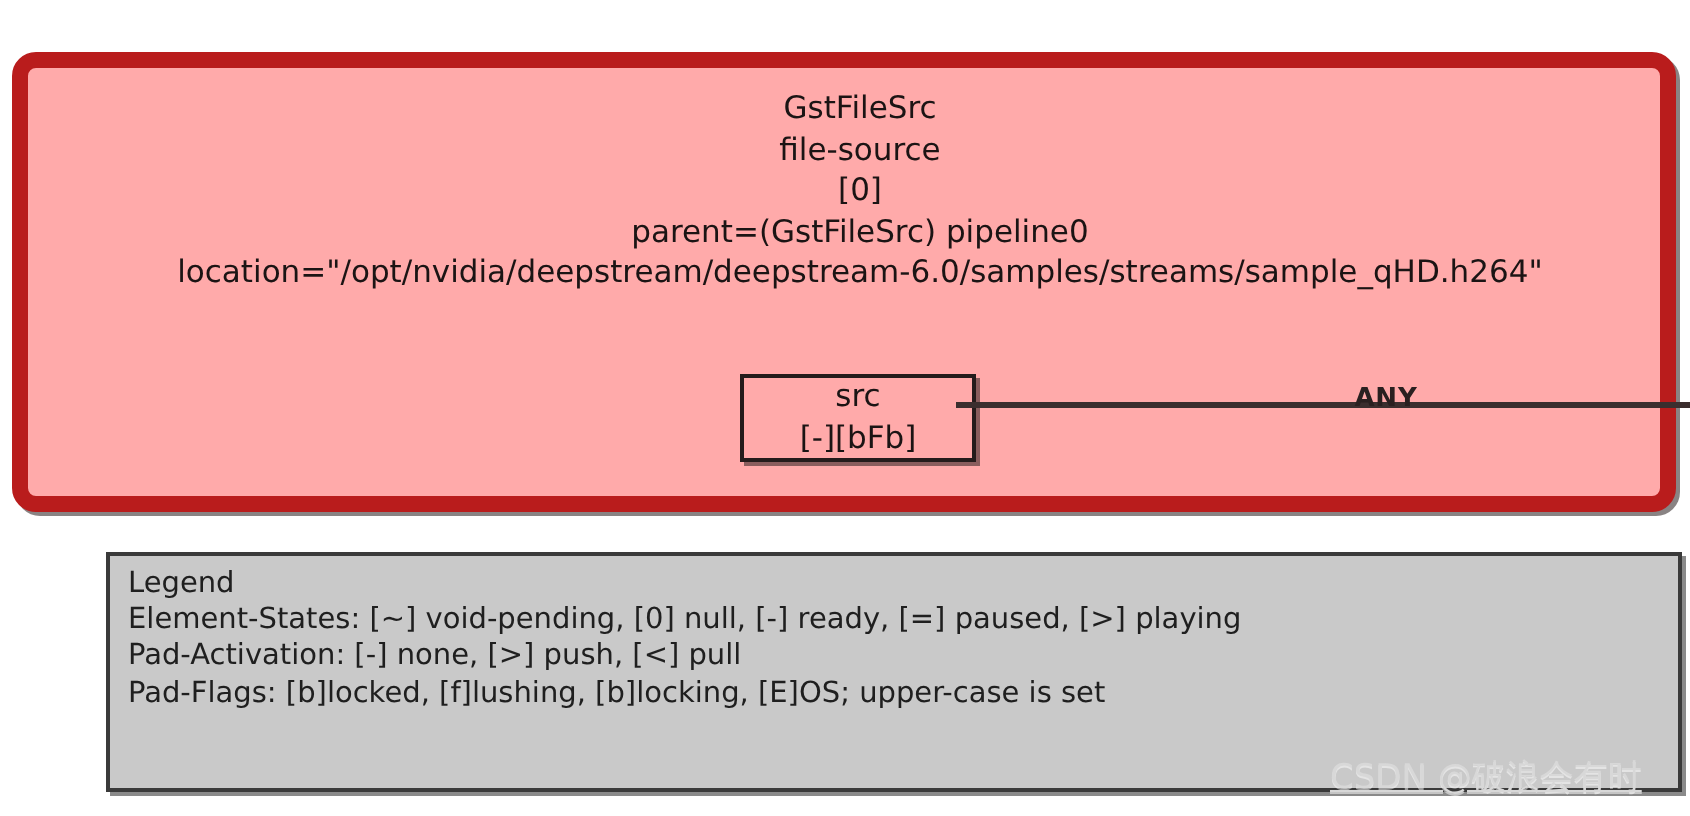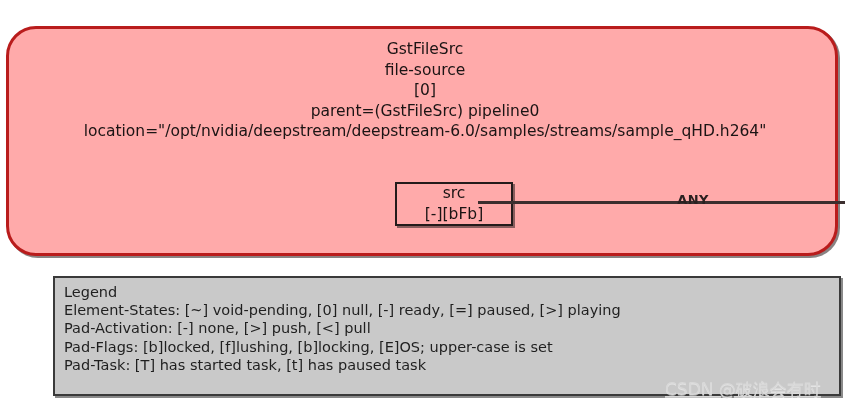--- a/index.html
+++ b/index.html
@@ -16,22 +16,22 @@
   }
 
   
   #element-box {
     position: absolute;
     left: 6px;
     top: 26px;
     width: 832px;
     height: 230px;
     background: #ffaaaa;
-    border: 3px solid #b91c1c;
-    border-radius: 30px;
+    border: 8px solid #b91c1c;
+    border-radius: 12px;
     box-sizing: border-box;
     box-shadow: 2px 2px 0 0 rgba(40,30,30,0.55);
   }
 
   #element-header {
     position: absolute;
     left: 0;
     top: 10px;
     width: 832px;
     text-align: center;
@@ -50,21 +50,20 @@
     width: 118px;
     height: 44px;
     background: #ffaaaa;
     border: 2px solid #241b1b;
     box-sizing: border-box;
     text-align: center;
     color: #1b1414;
     font-size: 15.5px;
     line-height: 20.5px;
     box-shadow: 2px 2px 0 0 rgba(40,30,30,0.55);
-    margin-left: 30px;
   }
   #src-pad .pad-line-1 { margin-top: -1px; }
   #src-pad .pad-line-2 { letter-spacing: 0px; }
 
   
   #link-line {
     position: absolute;
     left: 478px;
     top: 201px;
     width: 367px;
@@ -145,17 +144,16 @@
 
 <div id="link-line"></div>
 <div id="link-caps-label">ANY</div>
 
 <div id="legend-box">
   <div id="legend-lines">
     <div>Legend</div>
     <div>Element-States: [~] void-pending, [0] null, [-] ready, [=] paused, [&gt;] playing</div>
     <div>Pad-Activation: [-] none, [&gt;] push, [&lt;] pull</div>
     <div>Pad-Flags: [b]locked, [f]lushing, [b]locking, [E]OS; upper-case is set</div>
-    <div>Pad-Task: [T] has started task, [t] has paused task</div>
   </div>
 </div>
 
 <div id="watermark">CSDN @破浪会有时</div>
 
 </body></html>

